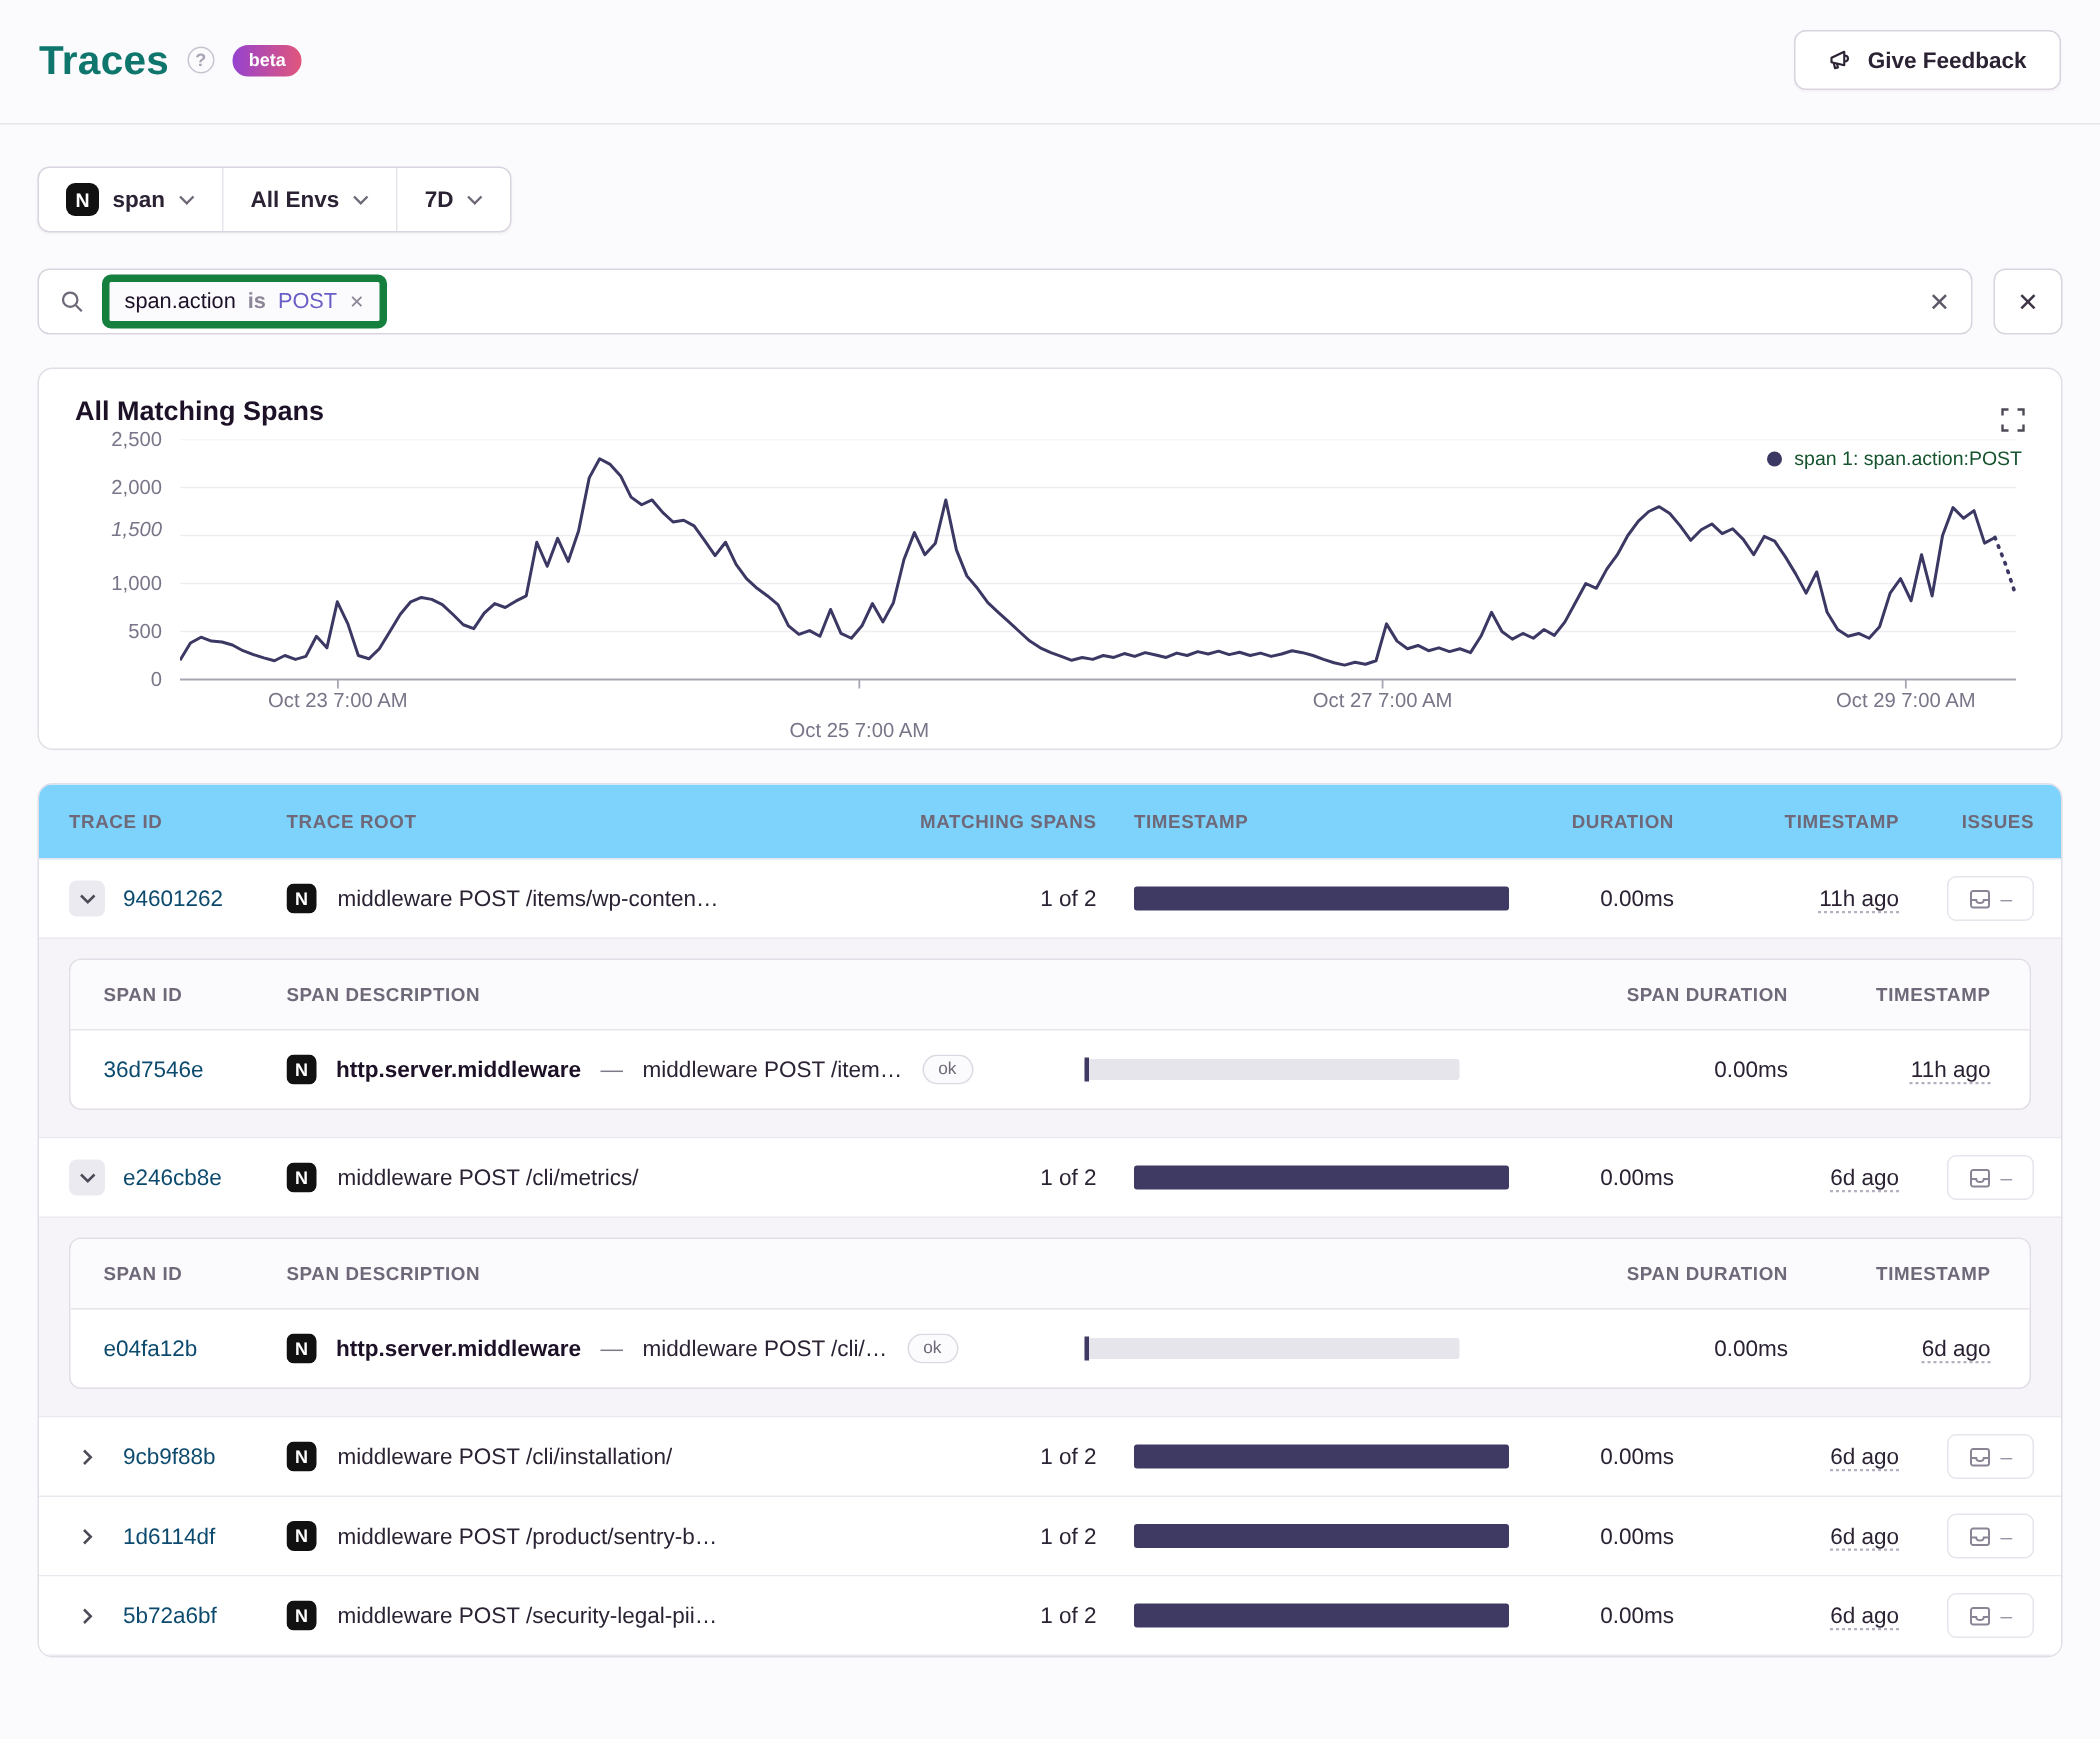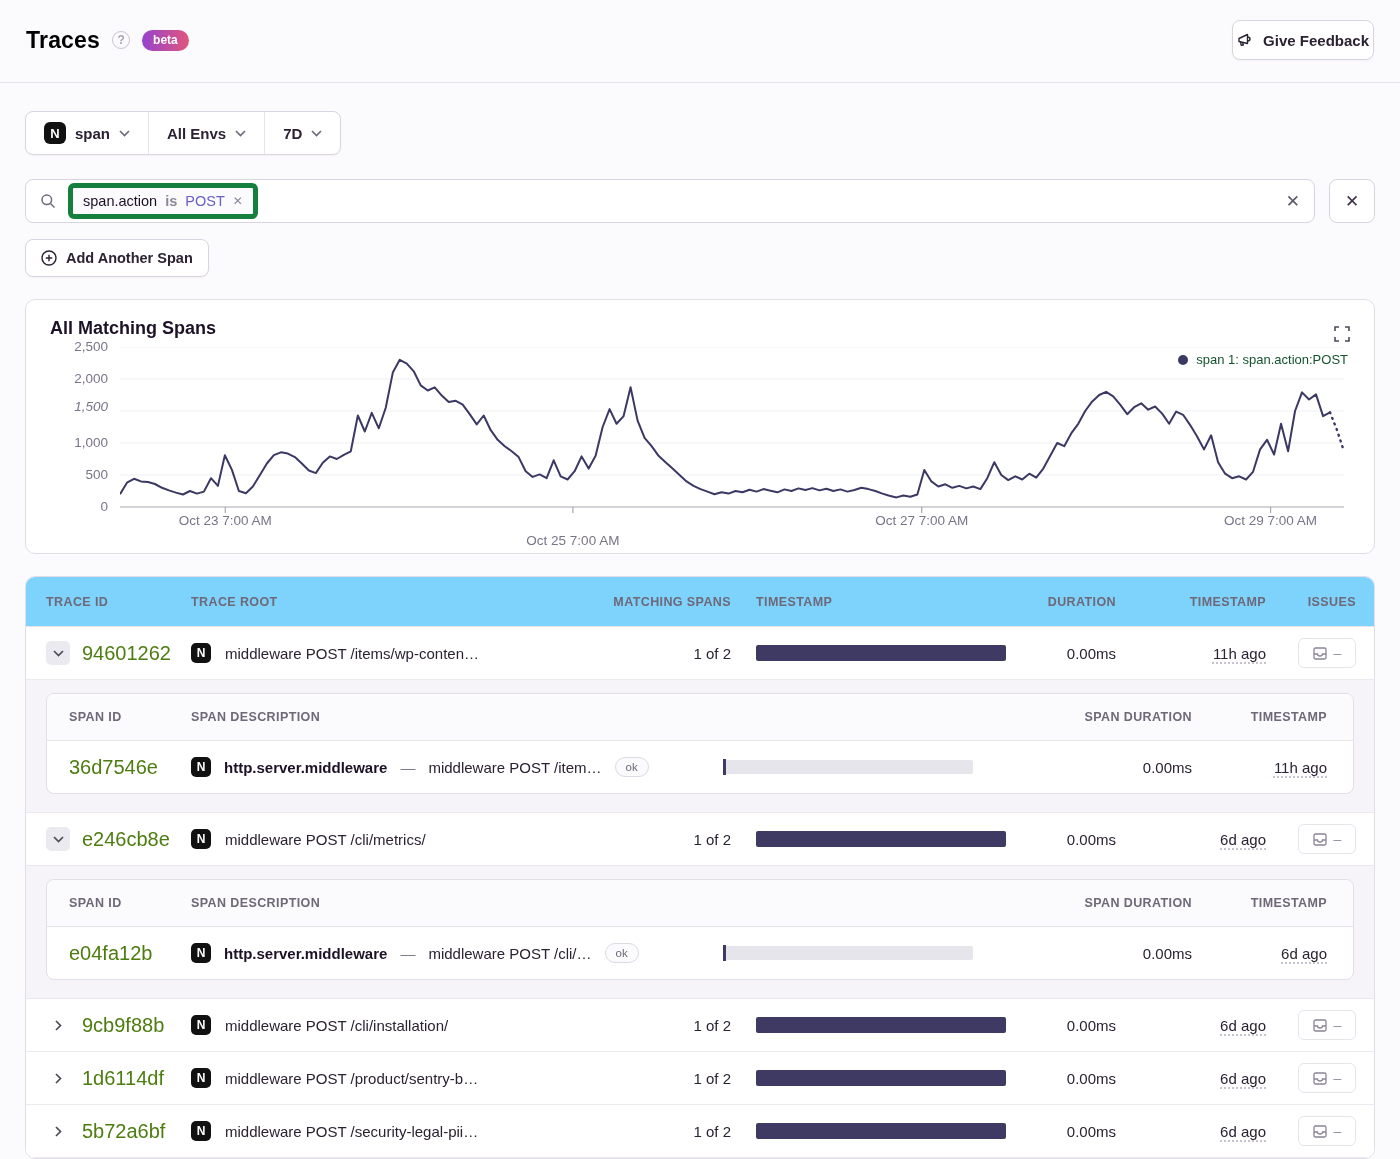--- a/index.html
+++ b/index.html
@@ -2,28 +2,28 @@
 <html><head>
 <meta charset="utf-8">
 <style>
   * { margin:0; padding:0; box-sizing:border-box; }
   html,body { width:1400px; height:1159px; overflow:hidden; background:#FBFAFC;
     font-family:"Liberation Sans", sans-serif; color:#2B2233; }
 
   
   .top-header { display:flex; align-items:center; padding:20px 26px 22px 26px;
     border-bottom:1px solid #E7E4EB; background:#FBFAFC; }
-  .page-title { font-size:23px; font-weight:700; color:#000000; letter-spacing:.2px; }
+  .page-title { font-size:27px; font-weight:700; color:#0f766e; letter-spacing:.2px; }
   .help-icon { width:18px; height:18px; border:1px solid #C9C4D1; border-radius:50%;
     color:#A9A3B3; font-size:12px; font-weight:700; display:inline-flex; align-items:center;
     justify-content:center; margin-left:12px; }
   .beta-badge { margin-left:12px; padding:3px 11px 4px; border-radius:20px; color:#fff;
     font-size:12px; font-weight:700; background:linear-gradient(90deg,#9643CE,#E1567C); }
   .spacer { flex:1; }
-  .feedback-btn { display:inline-flex; align-items:center; gap:9px; height:40px; padding:0 4px;
+  .feedback-btn { display:inline-flex; align-items:center; gap:9px; height:40px; padding:0 22px;
     background:#fff; border:1px solid #D9D4DF; border-radius:8px; font-size:15px; font-weight:700;
     color:#2B2233; box-shadow:0 1px 2px rgba(43,34,51,.04); cursor:pointer; }
 
   .content { padding:0 25px; }
 
   
   .filter-bar { margin-top:28px; display:inline-flex; align-items:center; height:44px;
     background:#fff; border:1px solid #D9D4DF; border-radius:8px; box-shadow:0 1px 2px rgba(43,34,51,.04); }
   .filter-seg { display:inline-flex; align-items:center; gap:9px; padding:0 18px; height:100%;
     font-size:15px; font-weight:700; color:#2B2233; cursor:pointer; }
@@ -73,21 +73,21 @@
     align-items:center; padding:0 20px; }
   .thead { height:50px; background:#7dd3fc; border-bottom:1px solid #E7E4EB;
     font-size:12.5px; font-weight:700; letter-spacing:.4px; color:#6E6878; }
   .trow { height:53px; border-bottom:1px solid #EBE8EF; font-size:15px; background:#fff; }
   .right { text-align:right; } .cell-right { justify-self:end; }
   .tid-cell { display:flex; align-items:center; gap:12px; }
   .chev-btn { width:24px; height:24px; border-radius:5px; background:#ECEAF1; border:none;
     display:inline-flex; align-items:center; justify-content:center; color:#4F4A58; cursor:pointer; }
   .chev-plain { width:24px; display:inline-flex; align-items:center; justify-content:center;
     color:#4F4A58; cursor:pointer; }
-  a.idlink { color:#4d7c0f; text-decoration:none; font-size:20px; cursor:pointer; }
+  a.idlink { color:#0c4a6e; text-decoration:none; font-size:15px; cursor:pointer; }
   .root-cell { display:flex; align-items:center; gap:14px; white-space:nowrap; overflow:hidden; }
   .root-text { overflow:hidden; text-overflow:ellipsis; }
   .bar { width:250px; height:16px; background:#3E3A63; border-radius:2px; }
   .bar-light { position:relative; width:250px; height:14px; background:#E7E5EC; border-radius:2px; }
   .bar-light .tick { position:absolute; left:0; top:-1px; width:3px; height:16px; background:#3E3A63; }
   .ts { text-decoration:underline dotted; text-decoration-color:#B5AFC0; text-underline-offset:4px; cursor:default; }
   .issues-box { width:58px; height:30px; border:1px solid #E7E4EC; border-radius:6px;
     display:flex; align-items:center; justify-content:center; gap:7px; color:#8B8495; cursor:pointer; }
   .dash { color:#9A94A5; font-size:14px; }
 
@@ -171,29 +171,20 @@
         <span class="k">span.action</span>
         <span class="op">is</span>
         <span class="v">POST</span>
         <span class="x">✕</span>
       </span>
       <span class="clear-x">✕</span>
     </div>
     <div class="remove-filter-btn">✕</div>
   </div>
 
-  <button class="add-span-btn">
-    <span style="display:inline-flex">
-      <svg width="16" height="16" viewBox="0 0 16 16" fill="none" stroke="#2B2233" stroke-width="1.4">
-        <circle cx="8" cy="8" r="7"></circle>
-          <path d="M8 4.8 V11.2 M4.8 8 H11.2"></path>
-      </svg>
-    </span>
-    <span>Add Another Span</span>
-  </button>
 
   
   <div class="panel chart-panel">
     <div class="chart-title">All Matching Spans</div>
     <div class="expand-btn">
       <span style="display:inline-flex">
         <svg width="16" height="16" viewBox="0 0 16 16" fill="none" stroke="#4F4A58" stroke-width="1.6">
           <path d="M1 5 V1 H5"></path>
             <path d="M11 1 H15 V5"></path>
             <path d="M15 11 V15 H11"></path>

